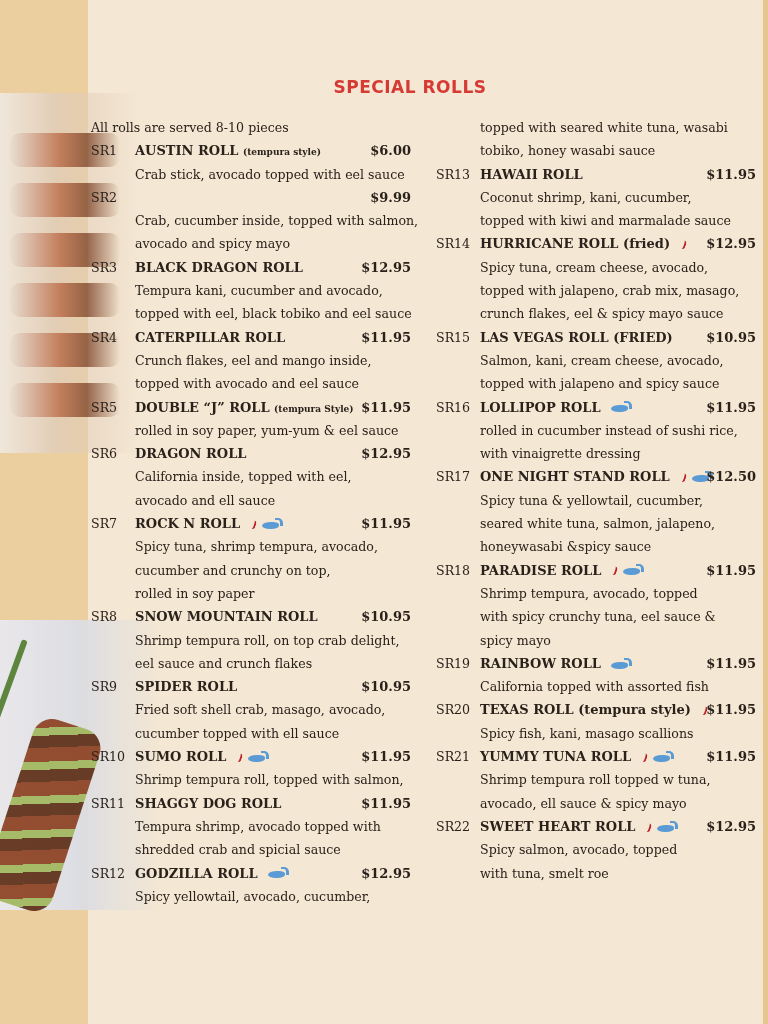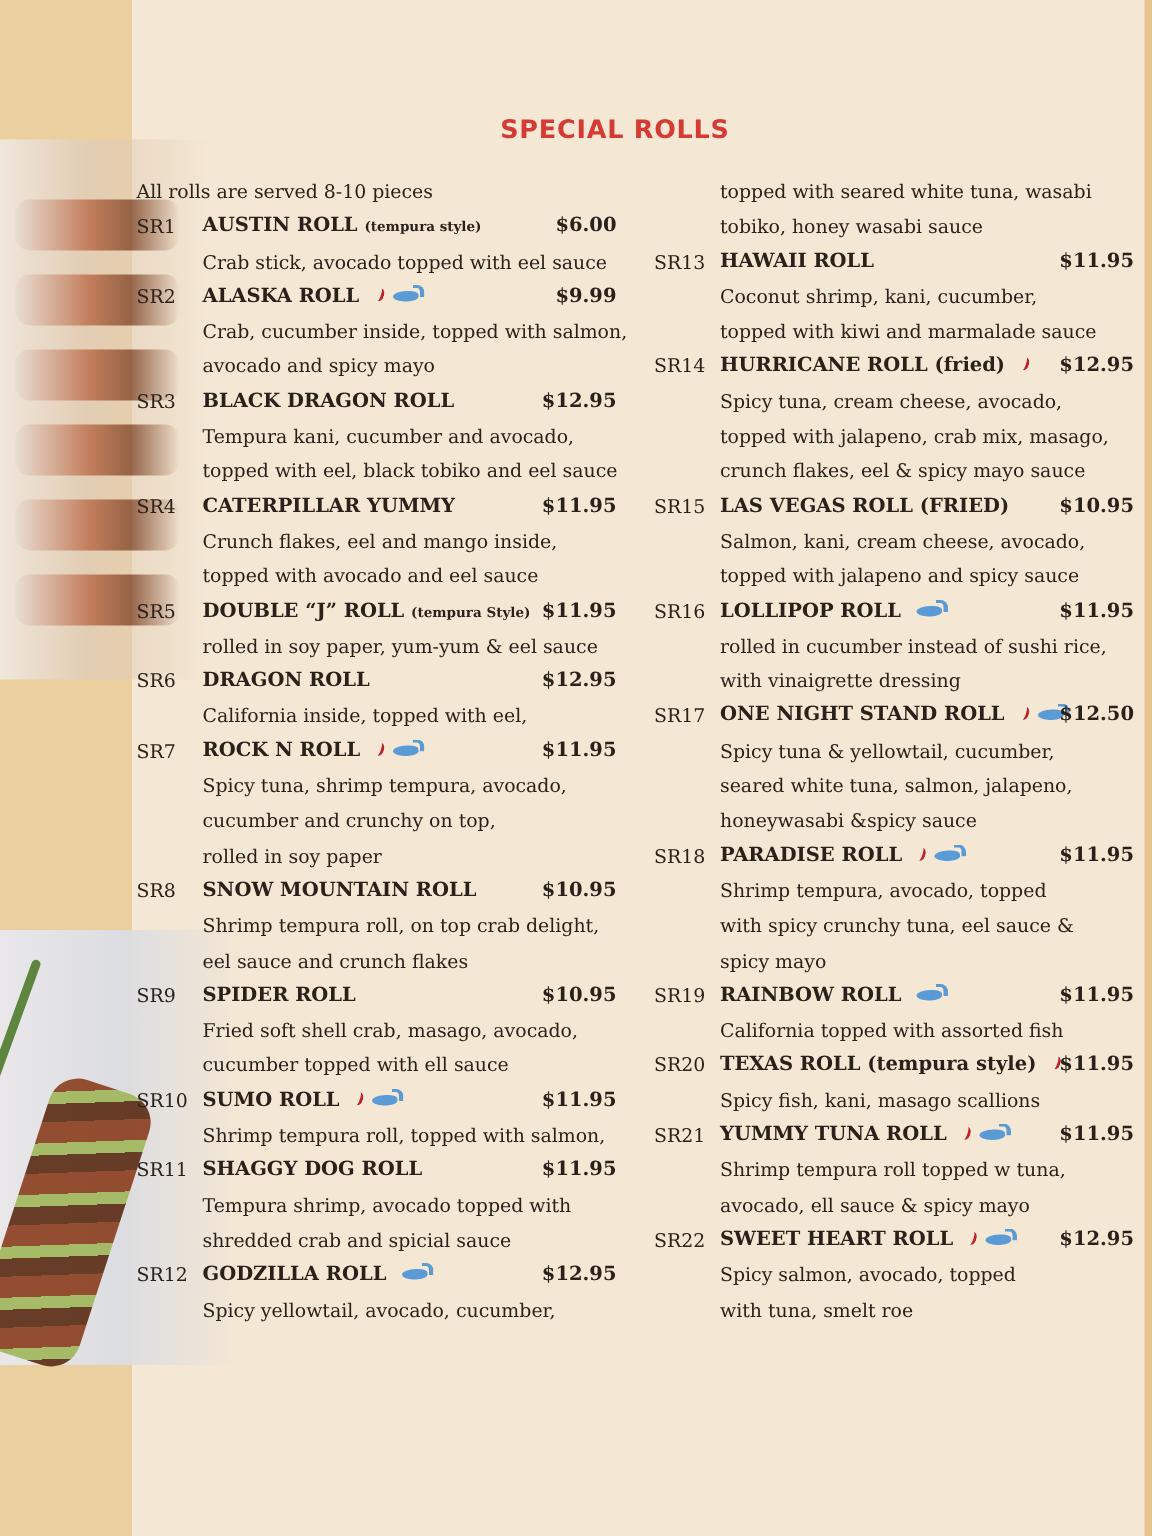--- a/index.html
+++ b/index.html
@@ -58,59 +58,59 @@
         <div class="line">
           <span class="code">SR1</span>
           <span class="name"><span>AUSTIN ROLL</span> <small>(tempura style)</small></span>
           <span class="price">$6.00</span>
         </div>
         <div class="line desc">Crab stick, avocado topped with eel sauce</div>
       </div>
       <div class="item">
         <div class="line">
           <span class="code">SR2</span>
-          <span class="name"><span>ALASKA ROLL</span><span class="icons"><span class="pepper"></span><span class="fish"></span></span></span>
           <span class="price">$9.99</span>
         </div>
         <div class="line desc">Crab, cucumber inside, topped with salmon,</div>
         <div class="line desc">avocado and spicy mayo</div>
       </div>
       <div class="item">
         <div class="line">
           <span class="code">SR3</span>
           <span class="name"><span>BLACK DRAGON ROLL</span></span>
           <span class="price">$12.95</span>
         </div>
         <div class="line desc">Tempura kani, cucumber and avocado,</div>
         <div class="line desc">topped with eel, black tobiko and eel sauce</div>
       </div>
       <div class="item">
         <div class="line">
           <span class="code">SR4</span>
-          <span class="name"><span>CATERPILLAR YUMMY</span></span>
+          <span class="name"><span>CATERPILLAR ROLL</span></span>
           <span class="price">$11.95</span>
         </div>
         <div class="line desc">Crunch flakes, eel and mango  inside,</div>
         <div class="line desc">topped with avocado and eel sauce</div>
       </div>
       <div class="item">
         <div class="line">
           <span class="code">SR5</span>
           <span class="name"><span>DOUBLE “J” ROLL</span> <small>(tempura Style)</small></span>
           <span class="price">$11.95</span>
         </div>
         <div class="line desc">rolled in soy paper, yum-yum &amp; eel sauce</div>
       </div>
       <div class="item">
         <div class="line">
           <span class="code">SR6</span>
           <span class="name"><span>DRAGON ROLL</span></span>
           <span class="price">$12.95</span>
         </div>
         <div class="line desc">California inside, topped with eel,</div>
+        <div class="line desc">avocado and ell sauce</div>
       </div>
       <div class="item">
         <div class="line">
           <span class="code">SR7</span>
           <span class="name"><span>ROCK N ROLL</span><span class="icons"><span class="pepper"></span><span class="fish"></span></span></span>
           <span class="price">$11.95</span>
         </div>
         <div class="line desc">Spicy tuna, shrimp tempura, avocado,</div>
         <div class="line desc">cucumber and crunchy on top,</div>
         <div class="line desc">rolled in soy paper</div>

